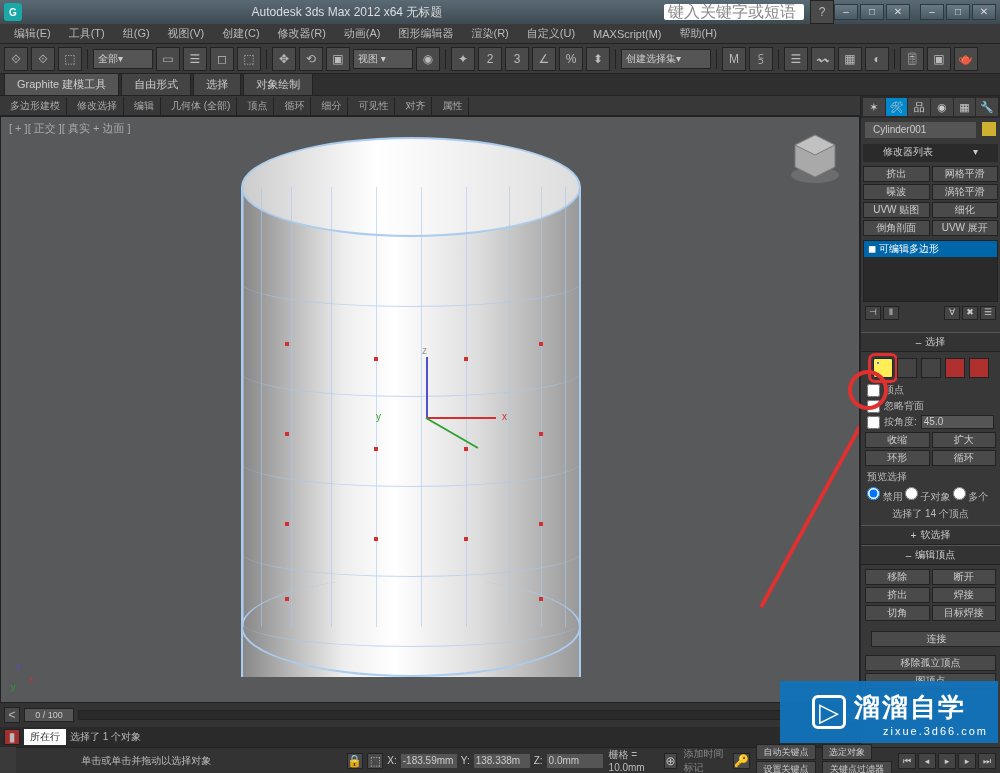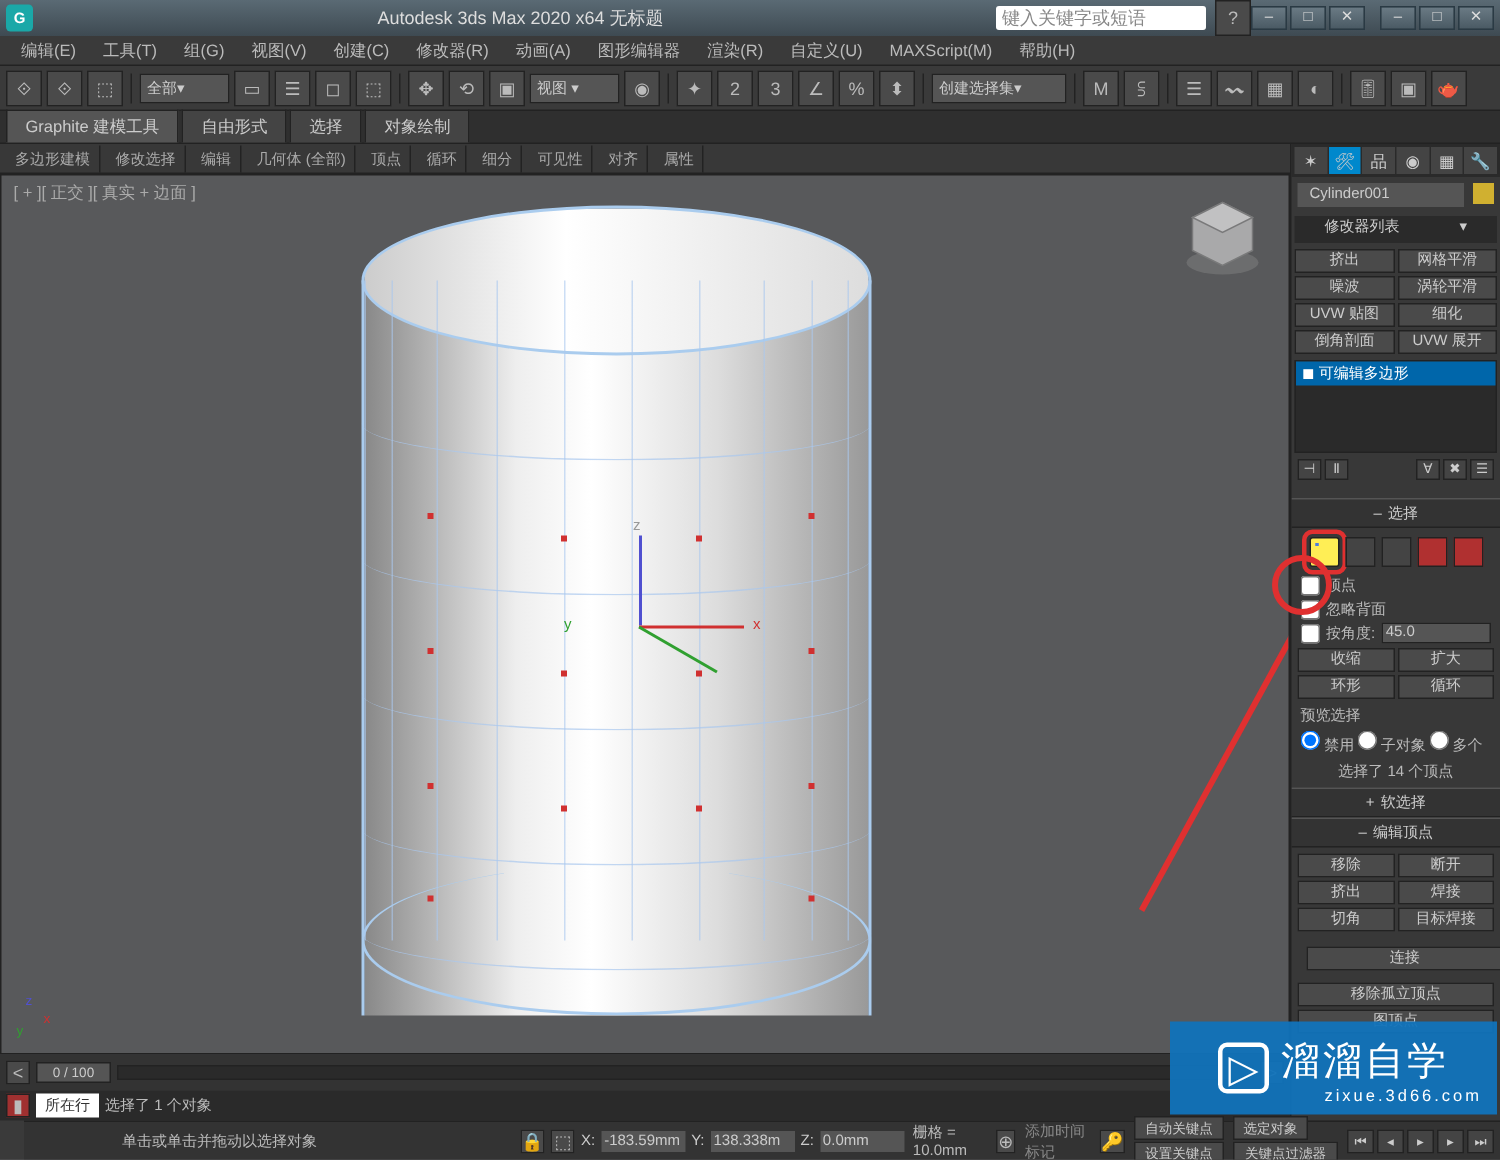--- a/index.html
+++ b/index.html
@@ -2,21 +2,21 @@
 <html><head>
 <meta charset="utf-8">
 <style>
 * { margin:0; padding:0; box-sizing:border-box; user-select:none; }
 body { width:1000px; height:773px; background:#3a3a3a; font-family:"Microsoft YaHei", Arial, sans-serif; font-size:11px; color:#ccc; overflow:hidden; position:relative; }
 
 
 .titlebar { height:24px; background:linear-gradient(#5a6a74,#3e4a52); display:flex; align-items:center; padding:0 4px; color:#ddd; }
 .titlebar .appicon { width:18px; height:18px; background:#1aa8a8; border-radius:3px; margin-right:8px; display:flex; align-items:center; justify-content:center; color:#fff; font-weight:bold; font-size:10px; }
 .titlebar .title { flex:1; text-align:center; font-size:12px; }
-.titlebar .search-box { width:140px; height:16px; background:#fff; border-radius:2px; margin-right:6px; font-size:12px; color:#888; padding:0 4px; line-height:16px; }
+.titlebar .search-box { width:140px; height:16px; background:#fff; border-radius:2px; margin-right:6px; font-size:16px; color:#888; padding:0 4px; line-height:16px; }
 .titlebar .win-btns { display:flex; gap:2px; }
 .titlebar .win-btn { width:24px; height:16px; background:linear-gradient(#6a7a84,#4a5a64); border:1px solid #2a3a44; text-align:center; font-size:10px; line-height:14px; }
 
 
 .menubar { height:20px; background:#3a3a3a; display:flex; align-items:center; padding:0 6px; gap:2px; border-bottom:1px solid #222; }
 .menubar .menu-item { padding:2px 8px; font-size:11px; color:#bbb; cursor:pointer; }
 
 
 .toolbar { height:30px; background:#3a3a3a; display:flex; align-items:center; padding:0 4px; gap:3px; border-bottom:1px solid #222; }
 .tool-btn { width:24px; height:24px; background:#4a4a4a; border:1px solid #222; display:flex; align-items:center; justify-content:center; font-size:12px; color:#bbb; cursor:pointer; }
@@ -91,31 +91,31 @@
 .time-track { flex:1; height:10px; background:#2a2a2a; border:1px solid #222;}
 .trackbar { position:absolute; left:0; right:140px; bottom:26px; height:20px; background:#2a2a2a; display:flex; align-items:center; padding:0 4px; gap:4px;}
 .statusbar { position:absolute; left:0; right:0; bottom:0; height:26px; background:#333; display:flex; align-items:center; padding:0 4px; gap:6px; font-size:10px; border-top:1px solid #222;margin-left:16px;}
 .status-seg { display:flex; align-items:center; gap:4px; }
 .coord-field { width:56px; height:14px; background:#555; font-size:10px; padding:0 2px; display:flex; align-items:center;}
 
 
 .watermark { position:absolute; right:2px; bottom:30px; width:218px; height:62px; background:rgba(17,115,186,0.95); color:#fff; display:flex; align-items:center; justify-content:center; gap:8px; font-size:26px; z-index:200; }
 .watermark .play { width:34px; height:34px; border:3px solid #fff; border-radius:6px; display:flex; align-items:center; justify-content:center;}
 .watermark .sub { position:absolute; bottom:6px; right:10px; font-size:11px; letter-spacing:2px;}
-.watermark .main-txt { font-weight:normal; letter-spacing:2px; margin-top:-10px;}
+.watermark .main-txt { font-weight:bold; letter-spacing:2px; margin-top:-10px;}
 
 .anim-btns { display:flex; gap:2px; }
 .anim-btn { width:18px; height:16px; background:#444; border:1px solid #222; font-size:9px; text-align:center; line-height:14px;}
 </style>
 </head>
 <body>
 
 <div class="titlebar">
   <div class="appicon">G</div>
-  <div class="title">Autodesk 3ds Max 2020 x64    无标题</div>
+  <div class="title">Autodesk 3ds Max 2012 x64    无标题</div>
   <div class="search-box">键入关键字或短语</div>
   <div class="tool-btn">?</div>
   <div class="win-btns">
     <div class="win-btn">–</div>
     <div class="win-btn">□</div>
     <div class="win-btn">✕</div>
     <div style="width:6px"></div>
     <div class="win-btn">–</div>
     <div class="win-btn">□</div>
     <div class="win-btn">✕</div>

